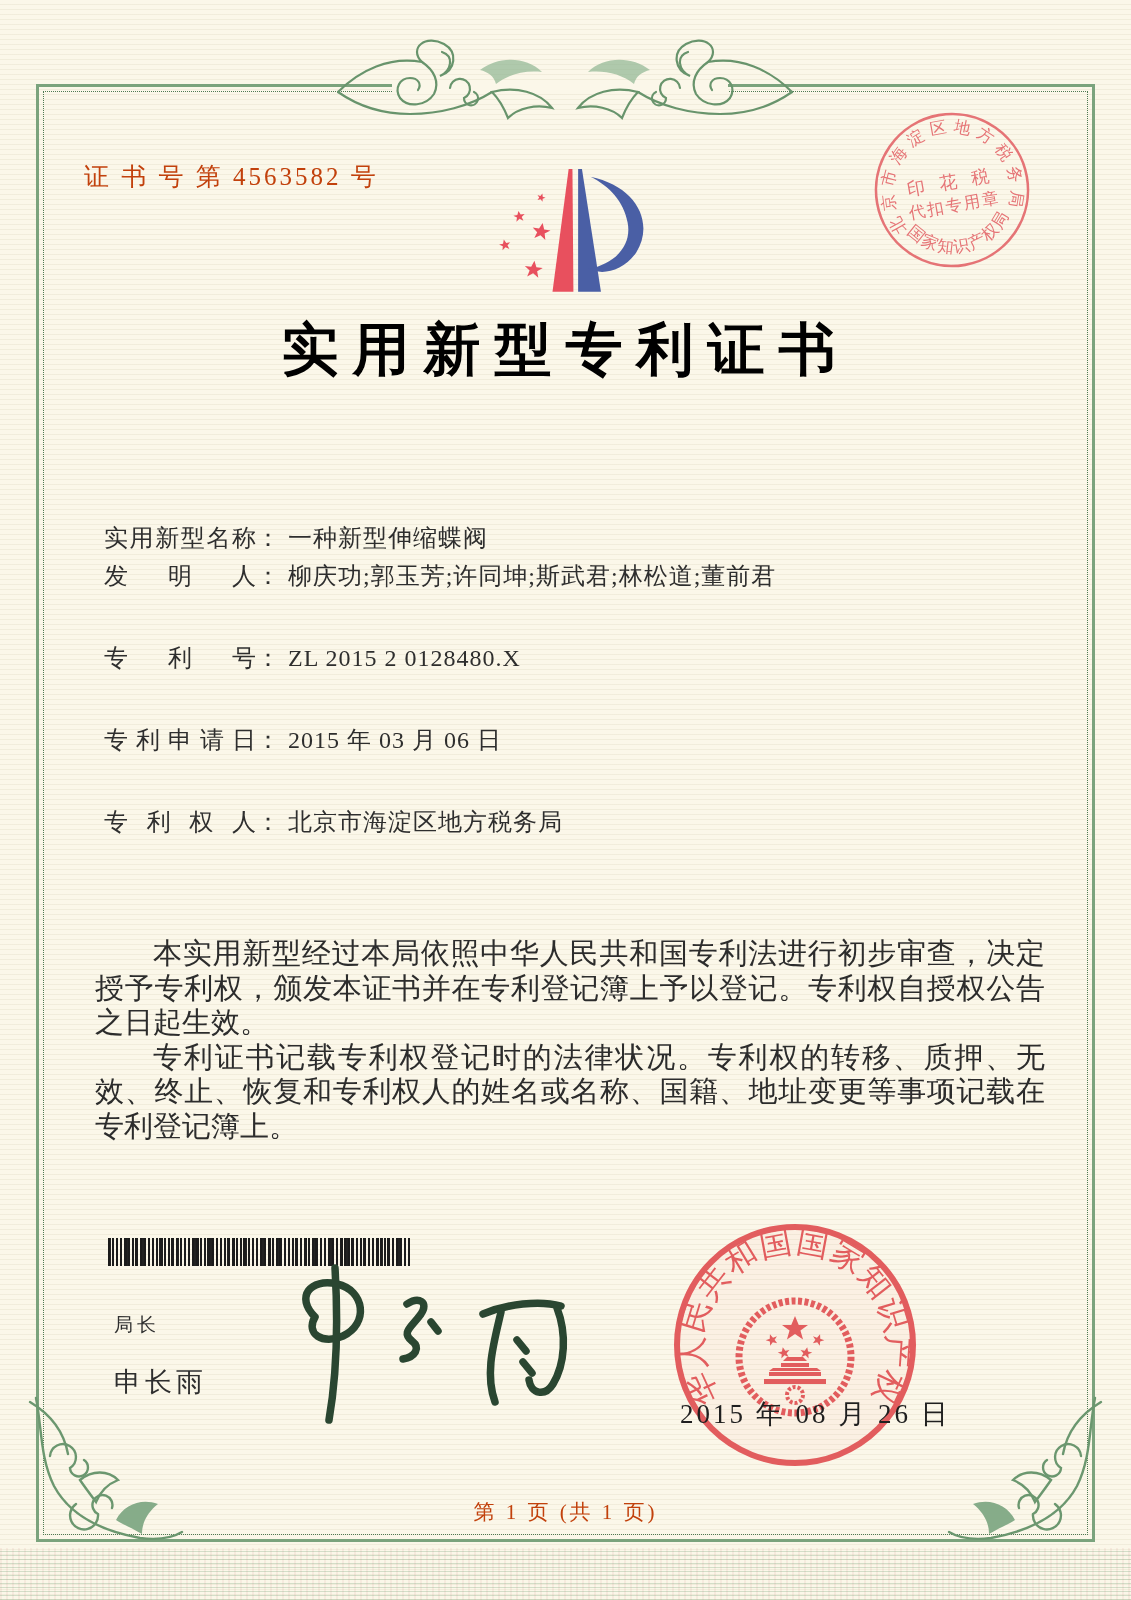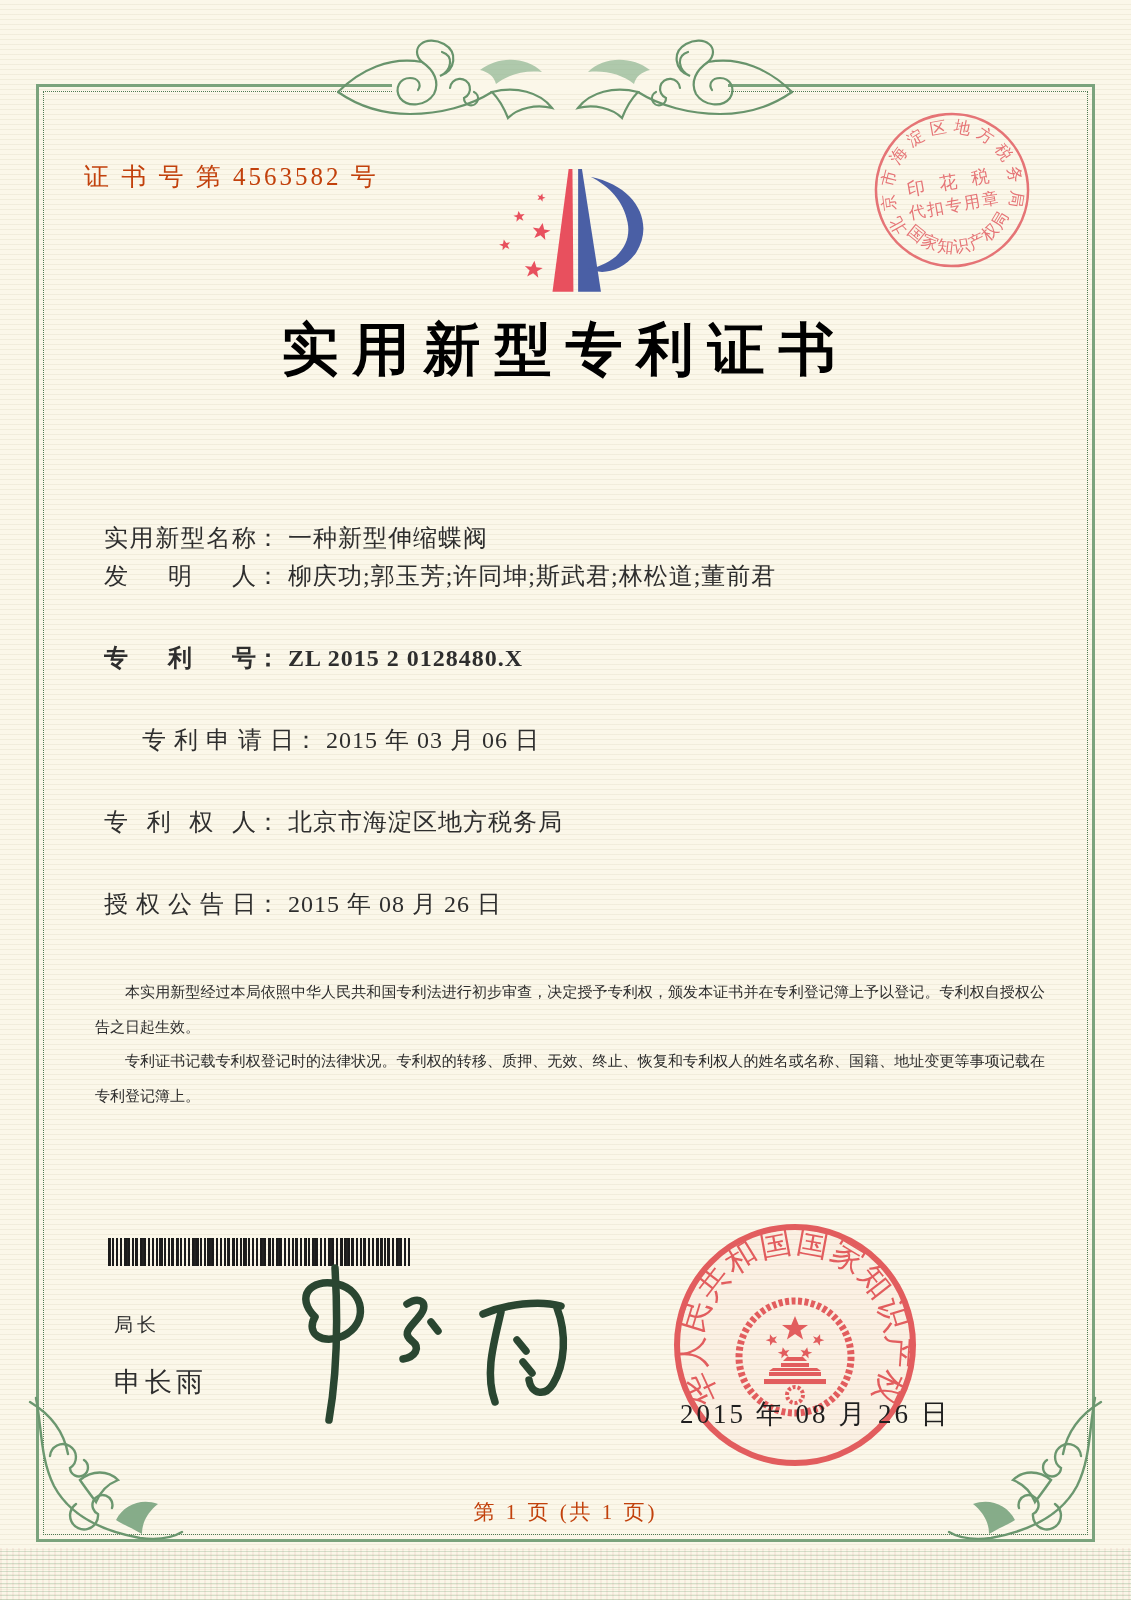--- a/index.html
+++ b/index.html
@@ -27,24 +27,24 @@
   .cert-no{position:absolute;left:84px;top:160px;font-size:25px;color:#c2410c;letter-spacing:3px;}
   .logo{position:absolute;left:452px;top:152px;width:220px;height:152px;}
   .tax-stamp{position:absolute;left:860px;top:98px;width:184px;height:184px;opacity:.92;}
   .title{position:absolute;left:0;right:0;top:312px;text-align:center;
     font-size:57px;font-weight:700;letter-spacing:14px;color:#000000;}
   
   .field{position:absolute;left:104px;font-size:24px;color:#2e2e2e;white-space:nowrap;}
   .f-label{display:inline-block;width:152px;text-align:justify;text-align-last:justify;vertical-align:bottom;}
   .f-colon{display:inline-block;}
   .f-value{margin-left:8px;letter-spacing:1px;}
-  .f1{top:478px;margin-top:44px;} .f2{top:560px;} .f3{top:642px;font-weight:bold;} .f4{top:724px;margin-left:38px;} .f5{top:806px;} .f6{top:888px;}
-  
-  .body-text{position:absolute;left:95px;width:950px;top:975px;
-    font-size:15px;line-height:34.5px;color:#2c2c2c;text-align:justify;}
+  .f1{top:478px;margin-top:44px;} .f2{top:560px;} .f3{top:642px;} .f4{top:724px;} .f5{top:806px;} .f6{top:888px;}
+  
+  .body-text{position:absolute;left:95px;width:950px;top:936px;
+    font-size:29px;line-height:34.5px;color:#2c2c2c;text-align:justify;}
   .body-text p{margin:0;text-indent:2em;}
   
   .barcode{position:absolute;left:108px;top:1238px;width:302px;height:28px;
     background:
       repeating-linear-gradient(90deg,#1b1b1b 0 2px,transparent 2px 4px),
       repeating-linear-gradient(90deg,#1b1b1b 0 1px,transparent 1px 9px),
       repeating-linear-gradient(90deg,#222 0 3px,transparent 3px 17px);}
   .issuer-title{position:absolute;left:114px;top:1312px;font-size:19px;color:#2e2e2e;letter-spacing:4px;}
   .issuer-name{position:absolute;left:114px;top:1364px;font-size:27px;color:#2e2e2e;letter-spacing:4px;}
   .signature{position:absolute;left:255px;top:1262px;width:330px;height:165px;}
@@ -152,23 +152,20 @@
     <span class="f-label">发明人</span><span class="f-colon">：</span><span class="f-value">柳庆功;郭玉芳;许同坤;斯武君;林松道;董前君</span>
   </div>
   <div class="field f3">
     <span class="f-label">专利号</span><span class="f-colon">：</span><span class="f-value">ZL 2015 2 0128480.X</span>
   </div>
   <div class="field f4">
     <span class="f-label">专利申请日</span><span class="f-colon">：</span><span class="f-value">2015 年 03 月 06 日</span>
   </div>
   <div class="field f5">
     <span class="f-label">专利权人</span><span class="f-colon">：</span><span class="f-value">北京市海淀区地方税务局</span>
-  </div>
-  <div class="field f6">
-    <span class="f-label">授权公告日</span><span class="f-colon">：</span><span class="f-value">2015 年 08 月 26 日</span>
   </div>
 
   <div class="body-text">
     <p>本实用新型经过本局依照中华人民共和国专利法进行初步审查，决定授予专利权，颁发本证书并在专利登记簿上予以登记。专利权自授权公告之日起生效。</p>
     <p>专利证书记载专利权登记时的法律状况。专利权的转移、质押、无效、终止、恢复和专利权人的姓名或名称、国籍、地址变更等事项记载在专利登记簿上。</p>
   </div>
 
   <div class="barcode"></div>
 
   <div class="issuer-title">局长</div>

